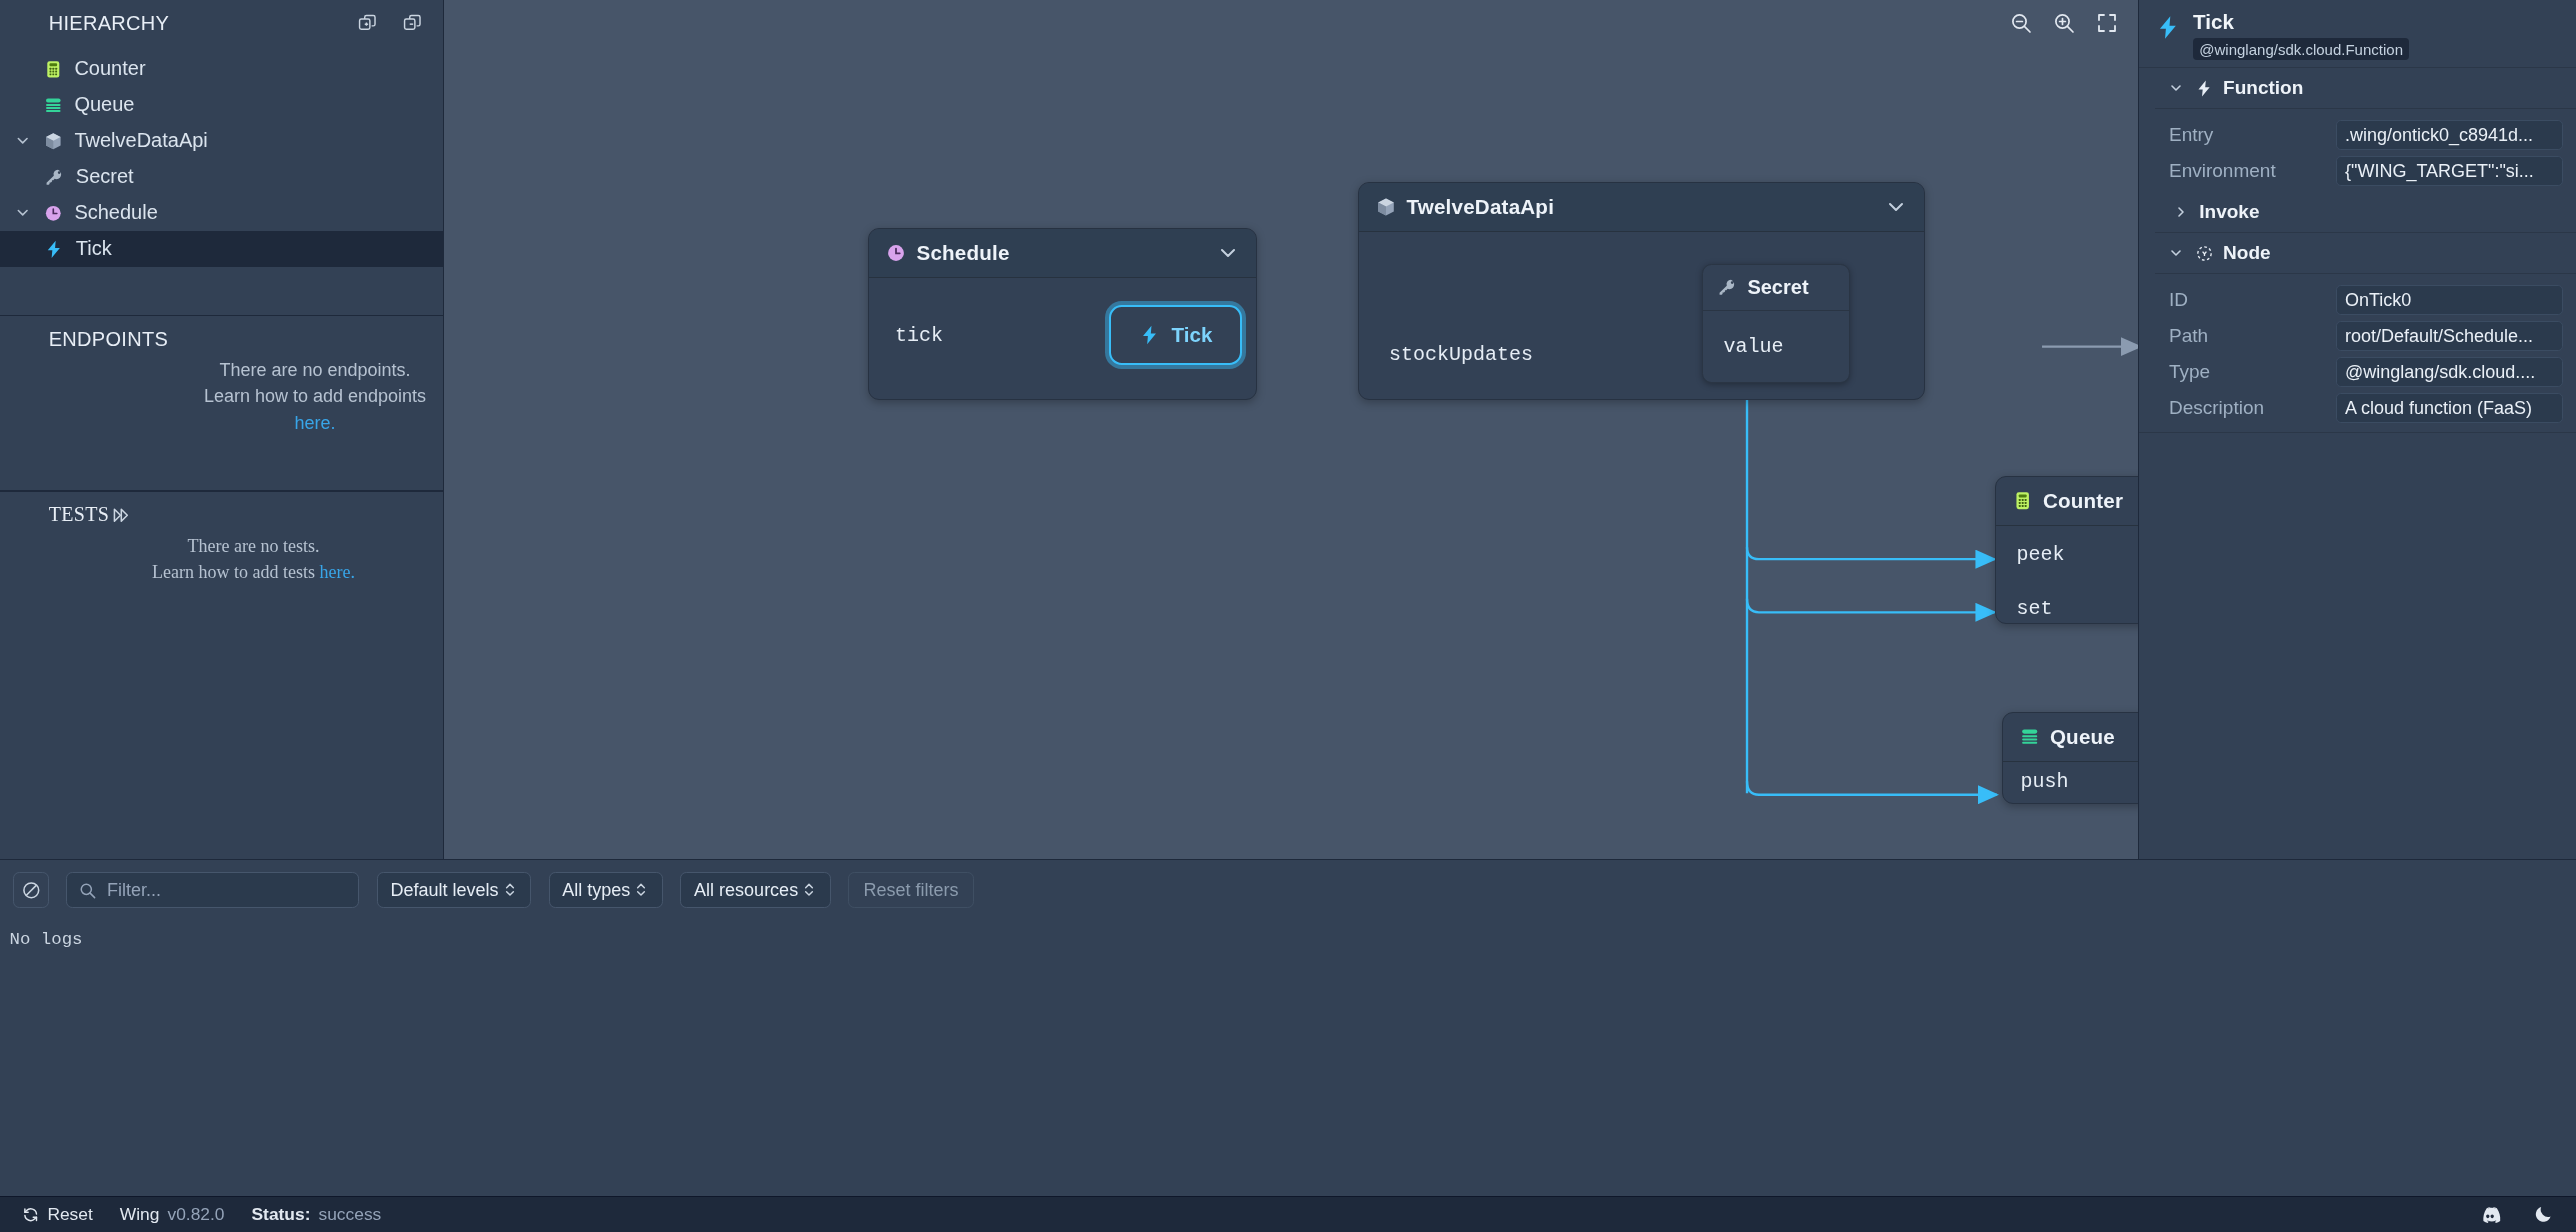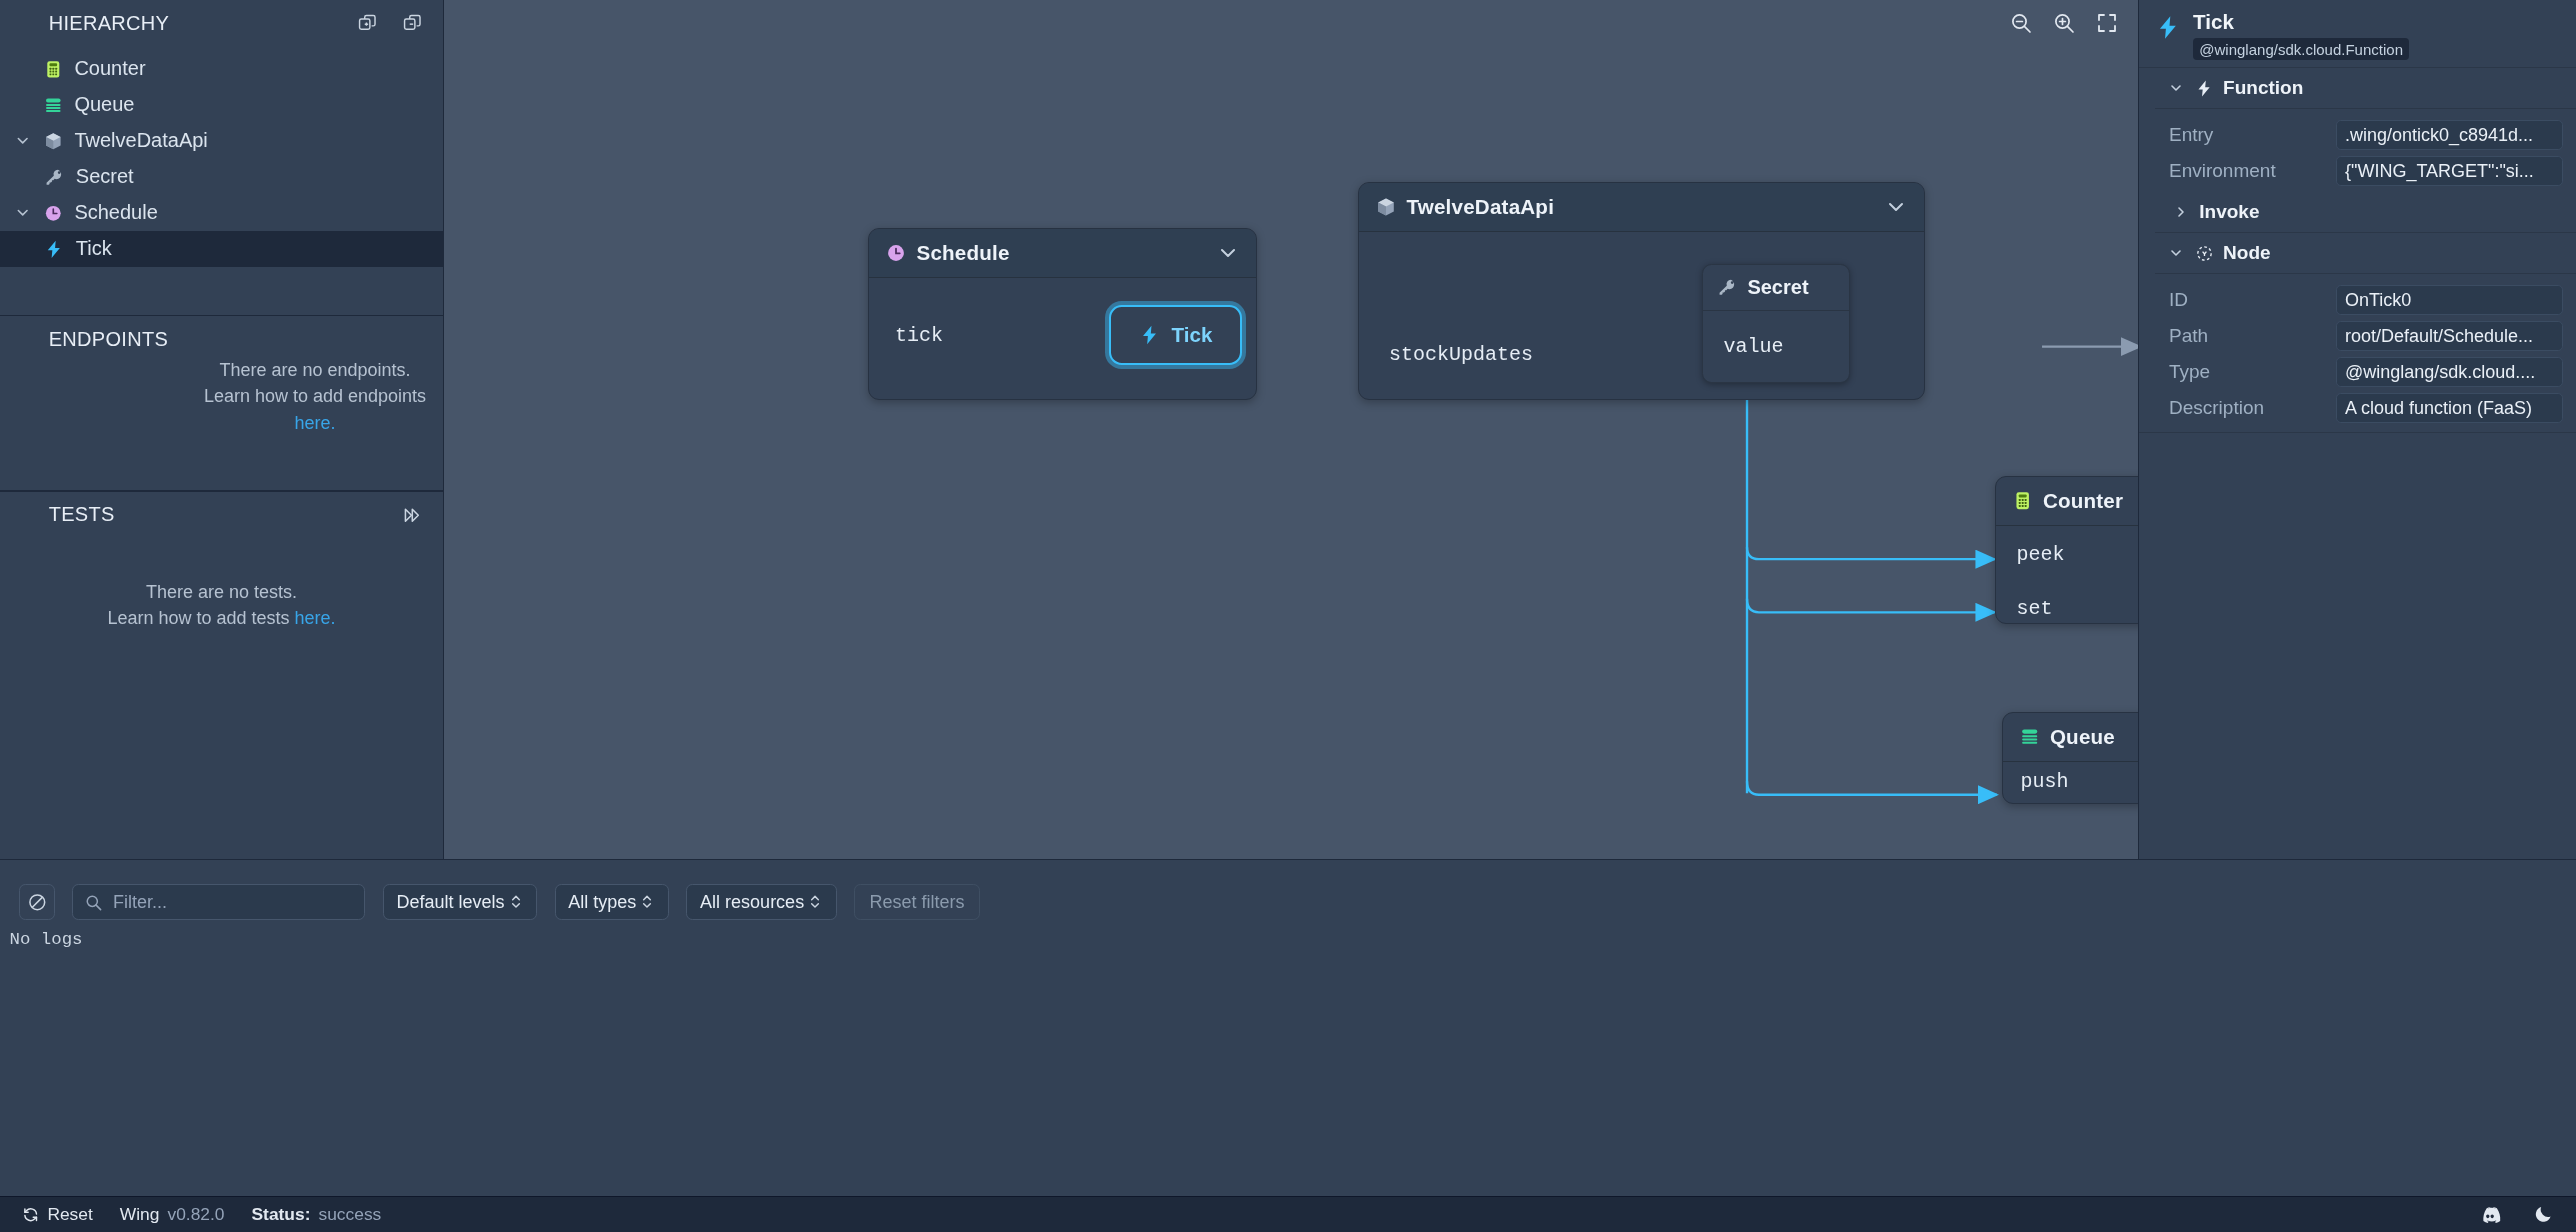--- a/index.html
+++ b/index.html
@@ -54,21 +54,21 @@
 
   .panel-sep { height: 1.6px; background:#1e293b; width:100%; }
 
   .empty-msg {
     text-align:center; color:#b6c2d1; font-size: 18px; line-height: 1.45;
     padding-top: 41px;
   }
   .empty-msg a { color:#38a5e8; text-decoration:none; cursor:pointer;margin-top:12px; }
 
   .endpoints-panel { height: 174px; display:flex; flex-direction:row; }
-  .tests-panel { height: 174px; display:flex; flex-direction:column; }
+  .tests-panel { height: 174px; display:flex; flex-direction:row;font-family:Liberation Serif, serif; }
 
   
   .canvas-wrap { position: relative; flex: 1 1 auto; height: 859px; background:#475569; overflow:hidden; }
   .canvas-tools { position:absolute; top: 11px; right: 19px; display:flex; gap: 19px; z-index: 40; }
 
   .node {
     position:absolute;
     background:#334155;
     border:0.8px solid #273242;
     border-radius: 11px;
@@ -136,21 +136,21 @@
   .kv-key { width: 159px; flex:0 0 159px; font-size: 19px; color:#9fb0c3; }
   .kv-val {
     flex:1 1 auto; background:#2b3a4d; border:0.8px solid #3b4c62;
     border-radius:4.8px; height: 30px; display:flex; align-items:center;
     padding: 0 8px; font-size: 18px; color:#eaf0f7;
     overflow:hidden; white-space:nowrap; text-overflow:ellipsis;
   }
 
   
   .console { height: 353px; background:#334155; border-top:1.6px solid #1e293b; display:flex; flex-direction:column; }
-  .console-toolbar { height: 60px; display:flex; align-items:flex-end; gap: 17.4px; padding: 0 19px; }
+  .console-toolbar { height: 60px; display:flex; align-items:center; gap: 17.4px; padding: 0 13px; }
   .tb-icon-btn {
     width:36px; height:36px; border:0.8px solid #46566c; border-radius:6.3px;
     background:#334155; display:flex; align-items:center; justify-content:center; cursor:pointer;
   }
   .filter-box {
     width: 293px; height:36px; background:#2b3a4d; border:0.8px solid #46566c;
     border-radius:6.3px; display:flex; align-items:center; gap:9.5px; padding: 0 11px;
   }
   .filter-box input {
     background:transparent; border:none; outline:none; color:#e2e8f0;

